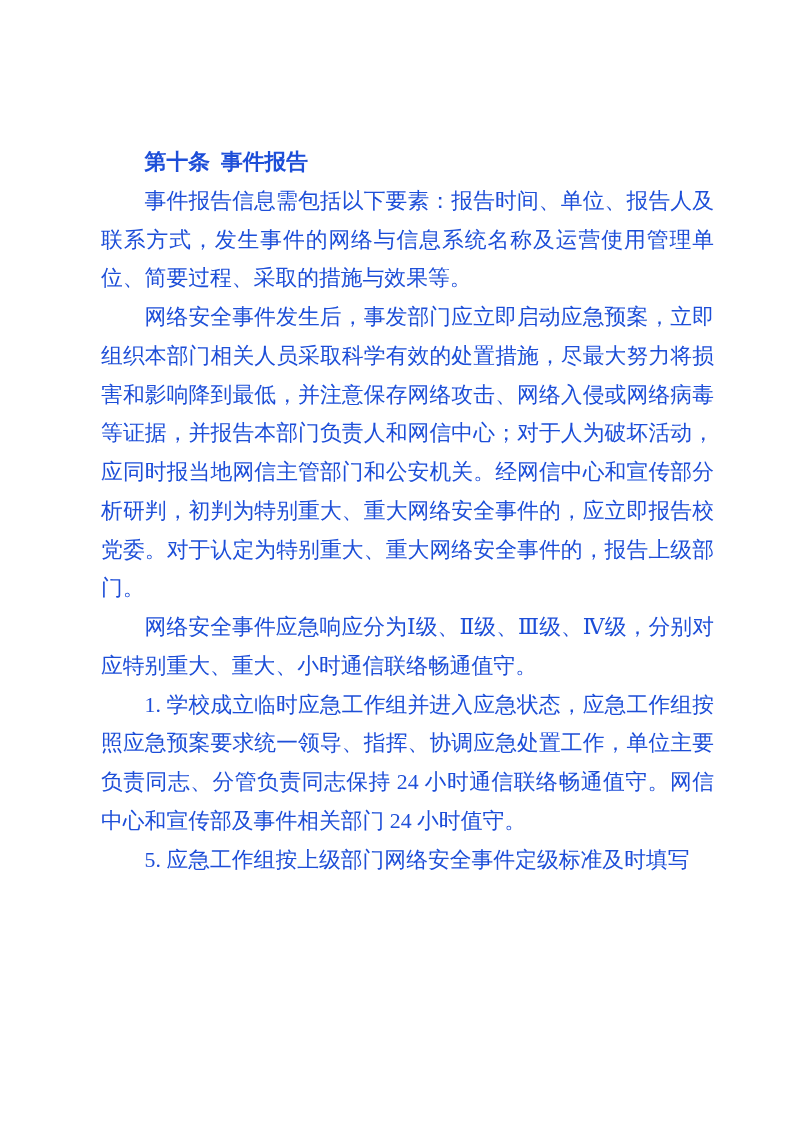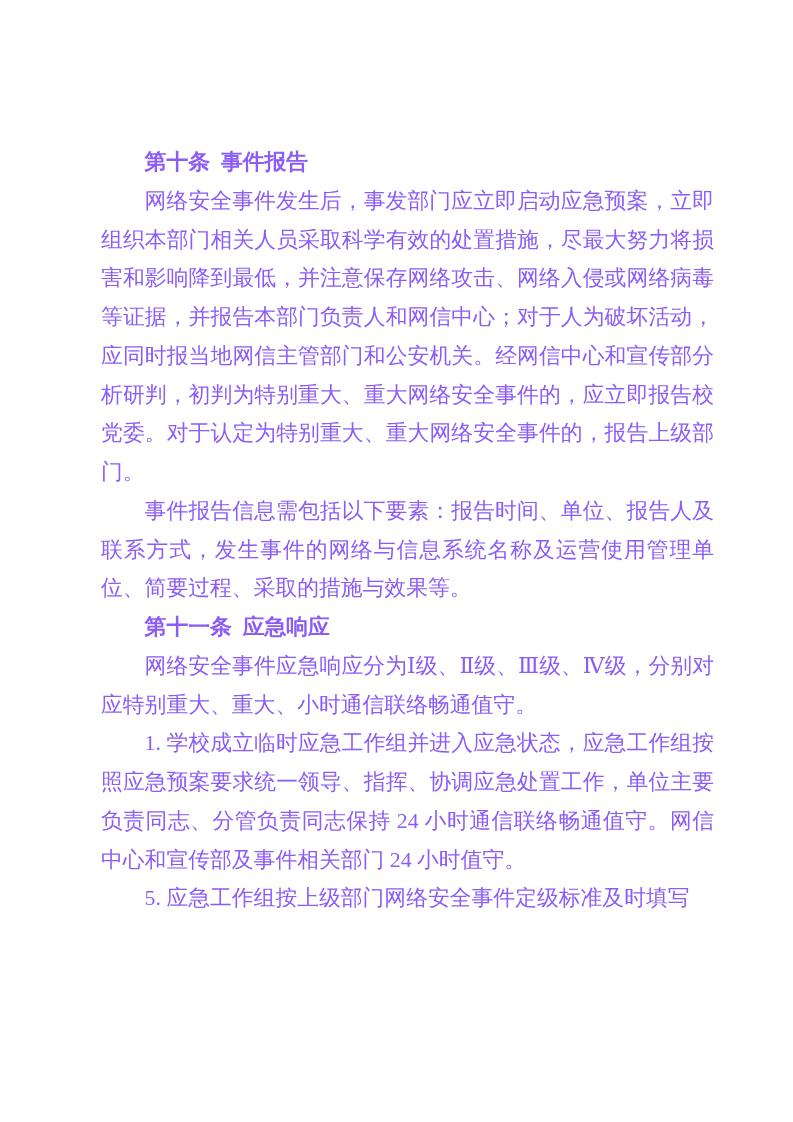--- a/index.html
+++ b/index.html
@@ -10,38 +10,37 @@
   .page {
     position: relative;
     width: 793px;
     height: 1122px;
     box-sizing: border-box;
     padding: 143px 79px 0 101px;
     background: #ffffff;
     font-family: "Liberation Serif", "DejaVu Serif", serif;
     font-size: 21.8px;
     line-height: 38.75px;
-    color: #8b5cf6;
+    color: #1d4ed8;
     text-align: justify;
     text-justify: inter-character;
     overflow: hidden;
   }
   .page p {
     margin: 0;
     padding: 0;
     text-indent: 2em;
   }
   .page p.heading {
     font-weight: bold;
   }
 </style>
 </head>
 <body>
 
 <div class="page">
   <p class="heading">第十条 事件报告</p>
+  <p class="body">事件报告信息需包括以下要素：报告时间、单位、报告人及联系方式，发生事件的网络与信息系统名称及运营使用管理单位、简要过程、采取的措施与效果等。</p>
   <p class="body">网络安全事件发生后，事发部门应立即启动应急预案，立即组织本部门相关人员采取科学有效的处置措施，尽最大努力将损害和影响降到最低，并注意保存网络攻击、网络入侵或网络病毒等证据，并报告本部门负责人和网信中心；对于人为破坏活动，应同时报当地网信主管部门和公安机关。经网信中心和宣传部分析研判，初判为特别重大、重大网络安全事件的，应立即报告校党委。对于认定为特别重大、重大网络安全事件的，报告上级部门。</p>
-  <p class="body">事件报告信息需包括以下要素：报告时间、单位、报告人及联系方式，发生事件的网络与信息系统名称及运营使用管理单位、简要过程、采取的措施与效果等。</p>
-  <p class="heading">第十一条 应急响应</p>
   <p class="body">网络安全事件应急响应分为Ⅰ级、Ⅱ级、Ⅲ级、Ⅳ级，分别对应特别重大、重大、小时通信联络畅通值守。</p>
   <p class="body">1. 学校成立临时应急工作组并进入应急状态，应急工作组按照应急预案要求统一领导、指挥、协调应急处置工作，单位主要负责同志、分管负责同志保持 24 小时通信联络畅通值守。网信中心和宣传部及事件相关部门 24 小时值守。</p>
   <p class="body">5. 应急工作组按上级部门网络安全事件定级标准及时填写</p>
 </div>
 
 </body></html>

